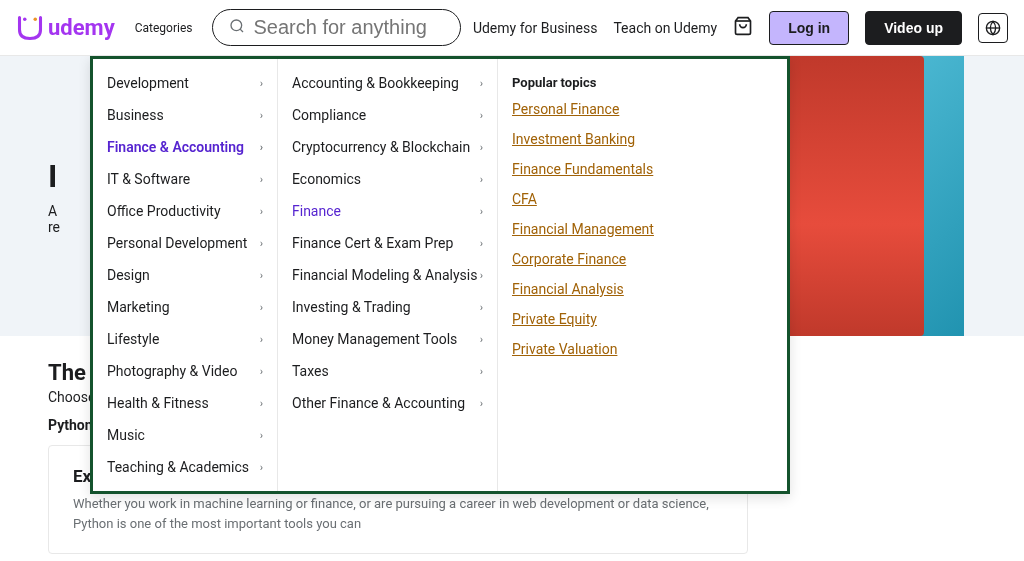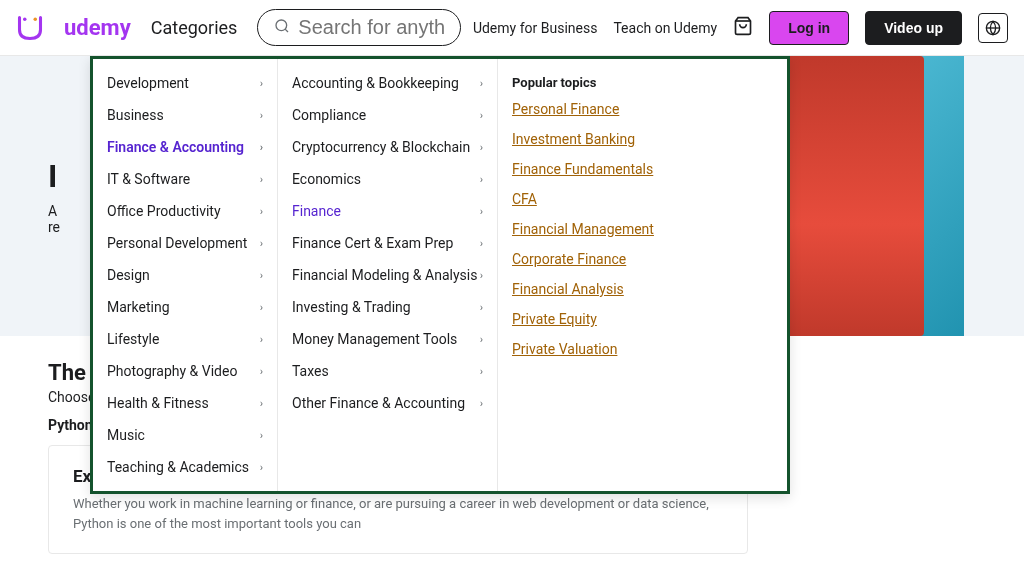--- a/index.html
+++ b/index.html
@@ -3,35 +3,35 @@
   <meta charset="utf-8">
   <style>
     * { margin: 0; padding: 0; box-sizing: border-box; }
     body { font-family: -apple-system, BlinkMacSystemFont, 'Segoe UI', Roboto, sans-serif; font-size: 14px; background: #f7f9fa; overflow: hidden; }
 
     
     .navbar {
       display: flex; align-items: center; height: 56px; background: #fff;
       border-bottom: 1px solid #e8e8e8; padding: 0 16px; gap: 12px; position: relative; z-index: 1000;
     }
-    .logo { display: flex; align-items: center; gap: 20px; text-decoration: none; }
+    .logo { display: flex; align-items: center; gap: 4px; text-decoration: none; }
     .logo-svg { width: 28px; height: 28px; }
     .logo-text { font-size: 22px; font-weight: 700; color: #a435f0; }
-    .nav-categories { font-size: 18px; color: #1c1d1f; cursor: pointer; padding: 4px 8px; white-space: nowrap; }
+    .nav-categories { font-size: 12px; color: #1c1d1f; cursor: pointer; padding: 4px 8px; white-space: nowrap; }
     .search-bar {
       flex: 1; max-width: 520px; display: flex; align-items: center;
       border: 1.5px solid #1c1d1f; border-radius: 24px; padding: 6px 16px; background: #fff; gap: 8px;
     }
     .search-bar input { border: none; outline: none; width: 100%; font-size: 20px; color: #6a6f73; }
     .search-icon-wrap { color: #6a6f73; }
     .nav-right { display: flex; align-items: center; gap: 16px; margin-left: auto; }
     .nav-link { font-size: 14px; color: #1c1d1f; text-decoration: none; white-space: nowrap; cursor: pointer; }
     .cart-icon { cursor: pointer; }
     .btn-login {
-      border: 1.5px solid #1c1d1f; background: #d946ef; color: #1c1d1f;
+      border: 1.5px solid #1c1d1f; background: #c4b5fd; color: #1c1d1f;
       padding: 8px 18px; border-radius: 4px; font-size: 14px; font-weight: 600; cursor: pointer; white-space: nowrap;
     }
     .btn-signup {
       background: #1c1d1f; color: #fff;
       padding: 8px 18px; border-radius: 4px; font-size: 14px; font-weight: 600; cursor: pointer; border: 1.5px solid #1c1d1f; white-space: nowrap;
     }
     .globe-btn { cursor: pointer; border: 1.5px solid #1c1d1f; border-radius: 4px; padding: 6px; display: flex; align-items: center; justify-content: center; background: #fff; }
 
     
     .mega-menu-overlay {

